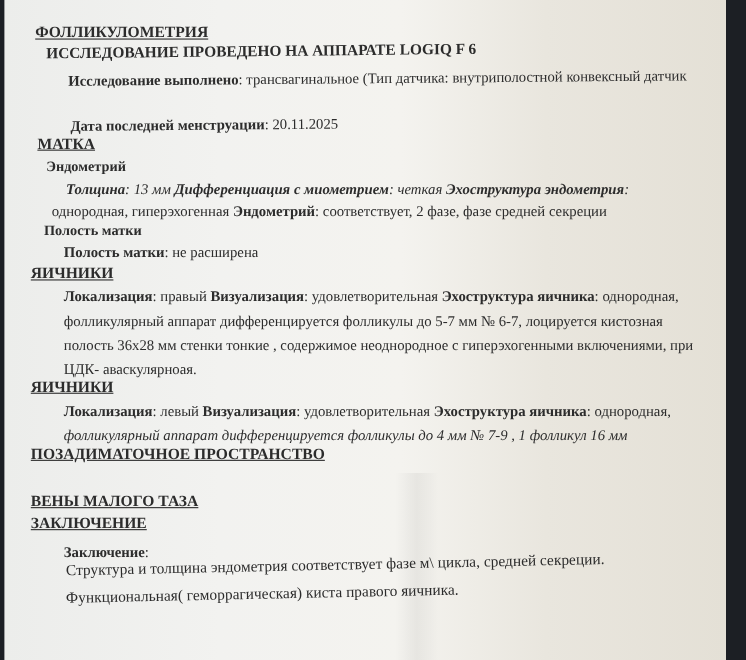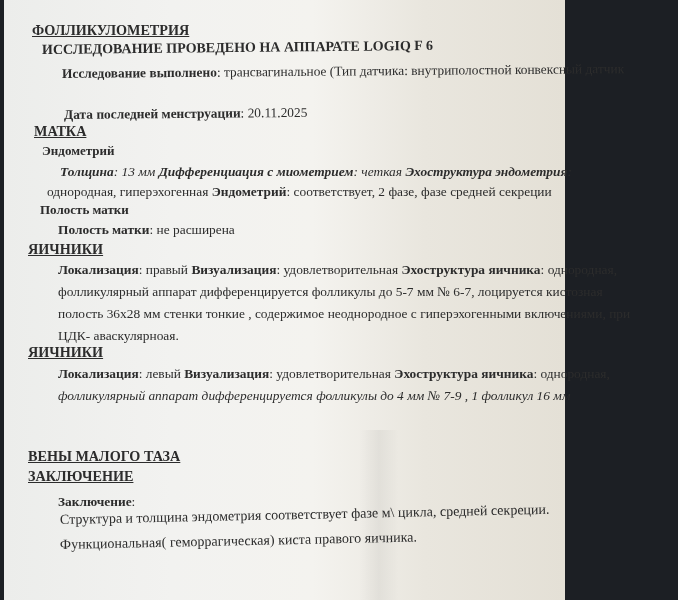--- a/index.html
+++ b/index.html
@@ -2,21 +2,21 @@
 <html><head>
 <meta charset="utf-8">
 <style>
   html, body { margin:0; padding:0; }
   body {
     width:678px; height:600px; overflow:hidden; position:relative;
     background:#1c1f24;
     font-family:"Liberation Serif", "DejaVu Serif", serif;
   }
   .paper {
-    position:absolute; left:4px; top:0; width:561px; height:600px;
+    position:absolute; left:4px; top:0; width:656px; height:600px;
     background: linear-gradient(90deg, #ecedeb 0%, #f2f2f0 30%, #f4f3ef 55%, #e9e6de 75%, #e4e0d6 100%);
     color:#2c2c2c;
   }
   .shade {
     position:absolute; left:355px; top:430px; width:40px; height:170px;
     background: linear-gradient(90deg, rgba(0,0,0,0) 0%, rgba(0,0,0,0.05) 50%, rgba(0,0,0,0) 100%);
     pointer-events:none;
   }
   .line { position:absolute; white-space:nowrap; font-size:13.4px; line-height:16px; }
   .h1 { font-weight:bold; text-decoration:underline; font-size:14.2px; }
@@ -60,20 +60,21 @@
   <div class="line" style="left:54px;top:284px;">фолликулярный аппарат дифференцируется фолликулы до 5-7 мм № 6-7, лоцируется кистозная</div>
   <div class="line" style="left:54px;top:306px;">полость 36х28 мм стенки тонкие , содержимое неоднородное с гиперэхогенными включениями, при</div>
   <div class="line" style="left:54px;top:328px;">ЦДК- аваскулярноая.</div>
 
   <div class="line h1" style="left:24px;top:344px;">ЯИЧНИКИ</div>
   <div class="line" style="left:54px;top:366px;">
     <b>Локализация</b><span>: левый </span><b>Визуализация</b><span>: удовлетворительная </span><b>Эхоструктура яичника</b><span>: однородная,</span>
   </div>
   <div class="line" style="left:54px;top:388px;font-style:italic;">фолликулярный аппарат дифференцируется фолликулы до 4 мм № 7-9 , 1 фолликул 16 мм</div>
 
+  <div class="line h1" style="left:24px;top:405px;">ПОЗАДИМАТОЧНОЕ ПРОСТРАНСТВО</div>
 
   <div class="line h1" style="left:24px;top:448px;">ВЕНЫ МАЛОГО ТАЗА</div>
   <div class="line h1" style="left:24px;top:468px;">ЗАКЛЮЧЕНИЕ</div>
 
   <div class="line" style="left:54px;top:494px;">
     <b>Заключение</b><span>:</span>
   </div>
   <div class="line" style="left:56px;top:512px;font-size:14px;transform:rotate(-1.2deg);transform-origin:left;">Структура и толщина эндометрия соответствует  фазе м\ цикла, средней секреции.</div>
   <div class="line" style="left:56px;top:537px;font-size:14px;transform:rotate(-1.2deg);transform-origin:left;">Функциональная( геморрагическая)  киста правого яичника.</div>
 </div>

